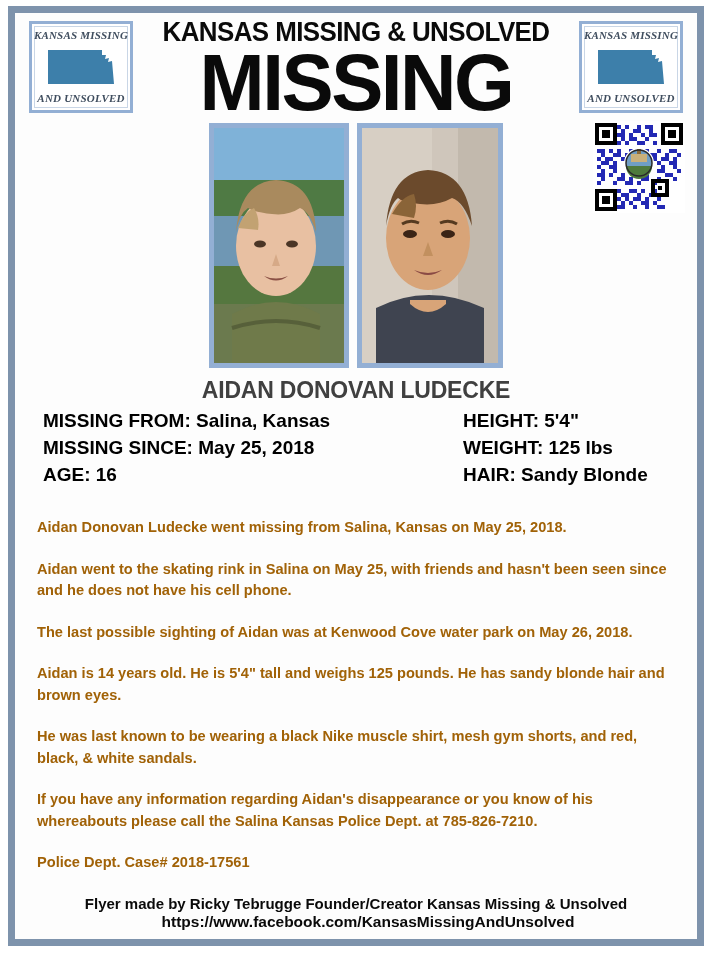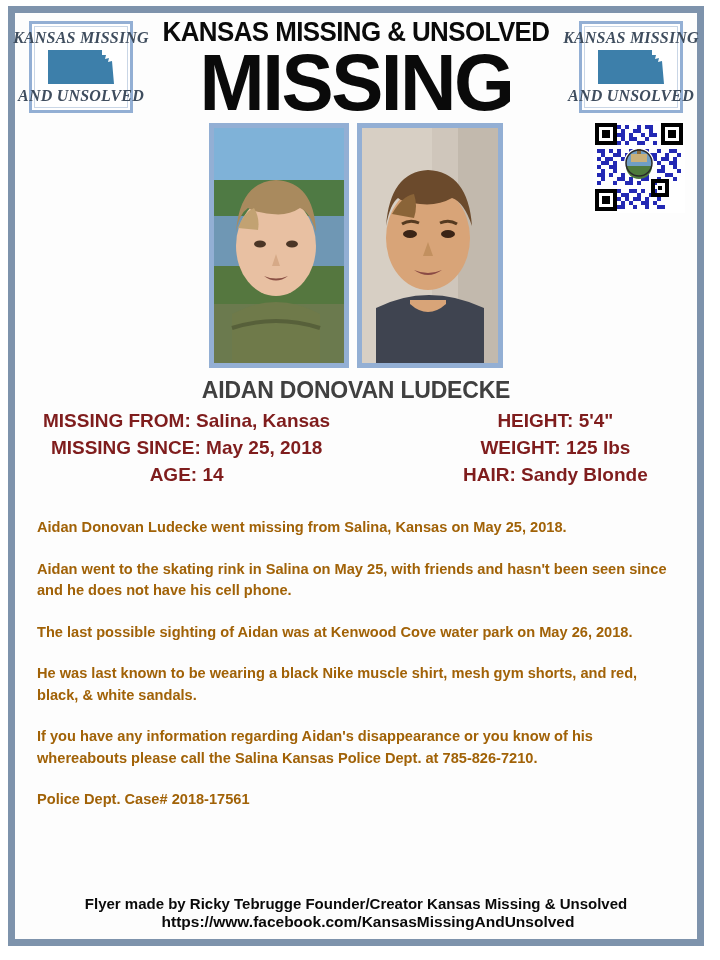--- a/index.html
+++ b/index.html
@@ -58,21 +58,21 @@
     flex-direction: column;
     align-items: center;
     justify-content: space-between;
     padding: 3px 2px;
     box-sizing: border-box;
   }
   .logo-text {
     font-family: "Liberation Serif", serif;
     font-style: italic;
     font-weight: bold;
-    font-size: 16px;
+    font-size: 11px;
     color: #3f4d5e;
     letter-spacing: .2px;
     white-space: nowrap;
     line-height: 1;
   }
   .logo-map { display: block; }
 
   .title-block {
     position: absolute;
     left: 124px;
@@ -157,23 +157,22 @@
   .details-col {
     position: absolute;
     top: 0;
   }
   .details-col.left  { left: 28px; }
   .details-col.right { left: 448px; }
   .detail-line {
     font-weight: bold;
     font-size: 19px;
     line-height: 27px;
-    color: #7f1d1d;
+    color: #000000;
     white-space: nowrap;
-    text-align: center;
   }
   .detail-label { font-weight: bold; }
 
   
   .body-text {
     position: absolute;
     top: 504px;
     left: 22px;
     right: 20px;
   }
@@ -402,21 +401,21 @@
         <div class="detail-line">
           <span class="detail-label">MISSING FROM:</span>
           <span>Salina, Kansas</span>
         </div>
         <div class="detail-line">
           <span class="detail-label">MISSING SINCE:</span>
           <span>May 25, 2018</span>
         </div>
         <div class="detail-line">
           <span class="detail-label">AGE:</span>
-          <span>14</span>
+          <span>16</span>
         </div>
       </div>
       <div class="details-col right">
         <div class="detail-line">
           <span class="detail-label">HEIGHT:</span>
           <span>5'4"</span>
         </div>
         <div class="detail-line">
           <span class="detail-label">WEIGHT:</span>
           <span>125 lbs</span>
@@ -425,20 +424,21 @@
           <span class="detail-label">HAIR:</span>
           <span>Sandy Blonde</span>
         </div>
       </div>
     </div>
 
     <div class="body-text">
       <p class="para">Aidan Donovan Ludecke went missing from Salina, Kansas on May 25, 2018.</p>
       <p class="para">Aidan went to the skating rink in Salina on May 25, with friends and hasn't been seen since and he does not have his cell phone.</p>
       <p class="para">The last possible sighting of Aidan was at Kenwood Cove water park on May 26, 2018.</p>
+      <p class="para">Aidan is 14 years old. He is 5'4" tall and weighs 125 pounds. He has sandy blonde hair and brown eyes.</p>
       <p class="para">He was last known to be wearing a black Nike muscle shirt, mesh gym shorts, and red, black, &amp; white sandals.</p>
       <p class="para">If you have any information regarding Aidan's disappearance or you know of his whereabouts please call the Salina Kansas Police Dept. at 785-826-7210.</p>
       <p class="para last">Police Dept. Case# 2018-17561</p>
     </div>
 
     <div class="footer">
       <div class="footer-credit">Flyer made by Ricky Tebrugge Founder/Creator Kansas Missing &amp; Unsolved</div>
       <div class="footer-url">https://www.facebook.com/KansasMissingAndUnsolved</div>
     </div>
 

